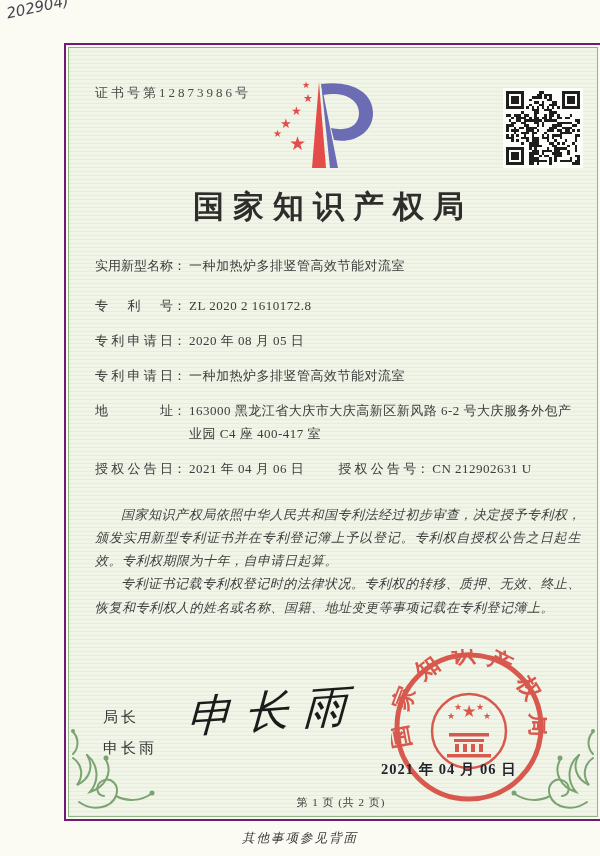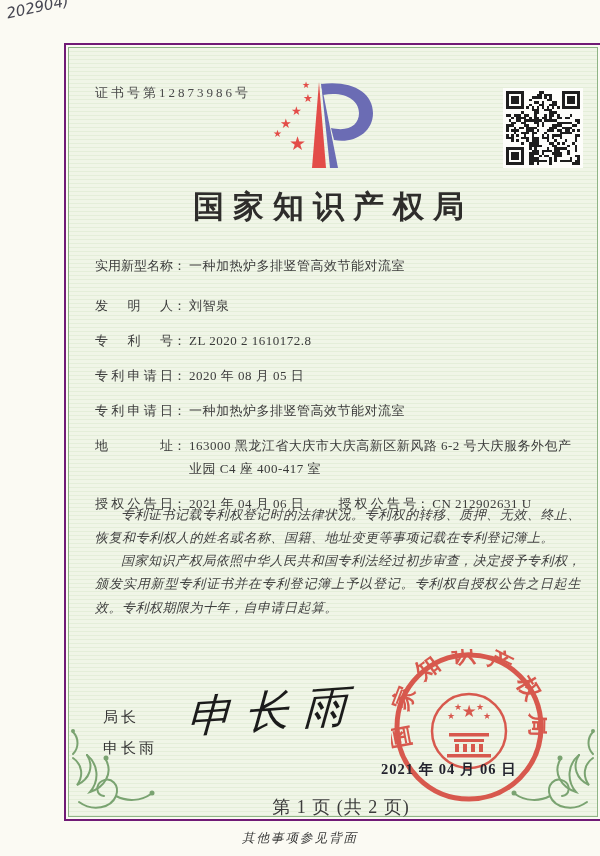--- a/index.html
+++ b/index.html
@@ -45,21 +45,21 @@
   .paras p{margin:0;text-indent:2em;letter-spacing:.5px;}
 
   .signer{left:34px;top:654px;font-size:15px;letter-spacing:3px;color:#333;line-height:31px;}
   .signature{left:118px;top:634px;font-size:44px;color:#1b1b1b;letter-spacing:14px;
     transform:rotate(-4deg) skewX(-6deg);font-style:italic;white-space:nowrap;}
 
   .seal{left:322px;top:601px;width:156px;height:156px;opacity:.88;z-index:4;}
   .seal-date{left:312px;top:712px;font-size:14.5px;font-weight:bold;color:#23232e;
     letter-spacing:1px;z-index:6;}
 
-  .page-no{left:16px;right:0;top:747px;text-align:center;font-size:18px;
+  .page-no{left:16px;right:0;top:747px;text-align:center;font-size:11px;
     color:#3c3c3c;letter-spacing:1px;}
 
   .watermark{left:48px;top:322px;font-size:62px;letter-spacing:14px;color:#8f8f8f;
     opacity:.30;z-index:5;pointer-events:none;white-space:nowrap;font-weight:600;}
 
   .flourish{width:94px;height:94px;z-index:3;}
   .flourish.bl{left:-2px;bottom:-2px;}
   .flourish.br{right:-2px;bottom:-2px;transform:scaleX(-1);}
 
   .back-note{position:absolute;left:0;right:0;top:830px;text-align:center;
@@ -483,42 +483,39 @@
         </svg>
     </div>
 
     <div class="title">国家知识产权局</div>
 
     <div class="fields">
       <div class="frow name">
         <span class="flabel">实用新型名称</span><span class="fcolon">：</span><span class="fvalue">一种加热炉多排竖管高效节能对流室</span>
       </div>
       <div class="frow">
-        <span class="flabel">发明人</span><span class="fcolon">：</span><span class="fvalue">刘智泉</span>
-      </div>
-      <div class="frow">
         <span class="flabel">专利号</span><span class="fcolon">：</span><span class="fvalue">ZL 2020 2 1610172.8</span>
       </div>
       <div class="frow">
         <span class="flabel">专利申请日</span><span class="fcolon">：</span><span class="fvalue">2020 年 08 月 05 日</span>
       </div>
       <div class="frow">
         <span class="flabel">专利申请日</span><span class="fcolon">：</span><span class="fvalue">一种加热炉多排竖管高效节能对流室</span>
       </div>
       <div class="frow">
         <span class="flabel">地址</span><span class="fcolon">：</span><span class="fvalue">163000 黑龙江省大庆市大庆高新区新风路 6-2 号大庆服务外包产业园 C4 座 400-417 室</span>
       </div>
       <div class="frow">
         <span class="flabel">授权公告日</span><span class="fcolon">：</span><span class="fvalue">2021 年 04 月 06 日</span><span class="pair2"><span class="flabel">授权公告号</span><span class="fcolon">：</span><span class="fvalue">CN 212902631 U</span></span>
       </div>
     </div>
 
     <div class="paras">
+      <p>国家知识产权局依照中华人民共和国专利法经过初步审查，决定授予专利权，颁发实用新型专利证书并在专利登记簿上予以登记。专利权自授权公告之日起生效。专利权期限为十年，自申请日起算。</p>
       <p>专利证书记载专利权登记时的法律状况。专利权的转移、质押、无效、终止、恢复和专利权人的姓名或名称、国籍、地址变更等事项记载在专利登记簿上。</p>
-      <p>国家知识产权局依照中华人民共和国专利法经过初步审查，决定授予专利权，颁发实用新型专利证书并在专利登记簿上予以登记。专利权自授权公告之日起生效。专利权期限为十年，自申请日起算。</p>
     </div>
 
     <div class="signer">
       <div>局长</div>
       <div>申长雨</div>
     </div>
     <div class="signature">申长雨</div>
 
     <div class="seal">
       <svg viewBox="0 0 156 156">

